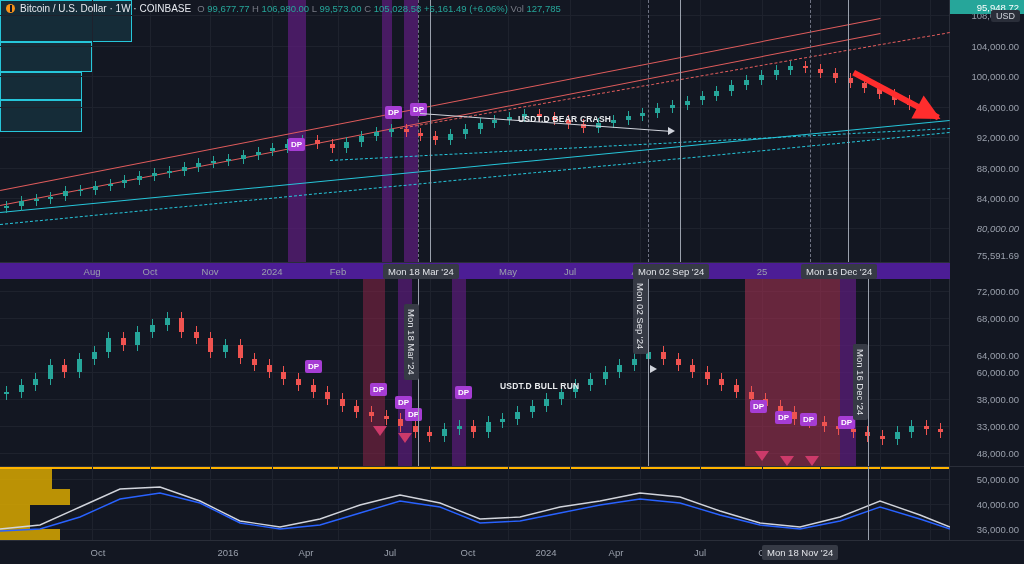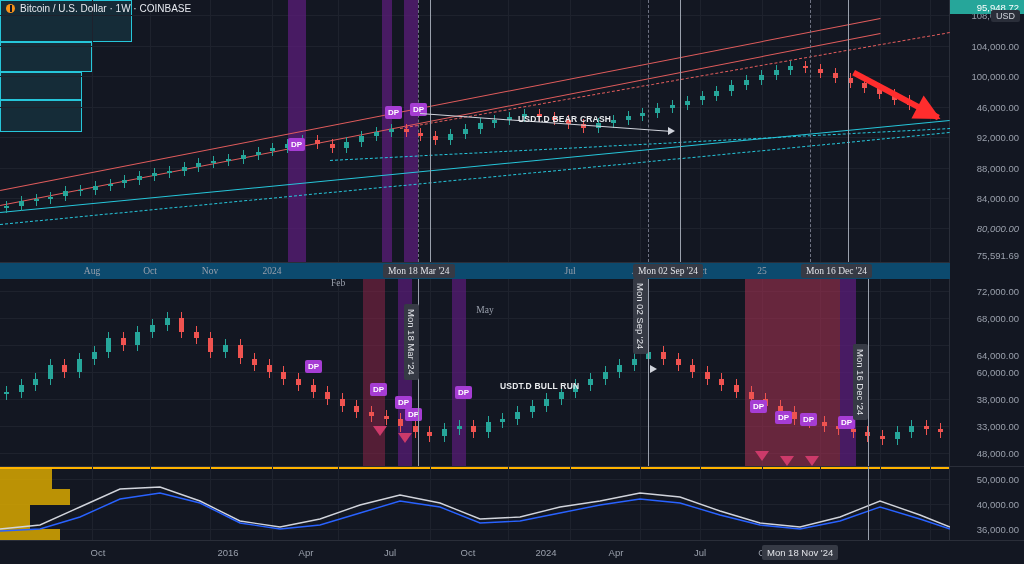--- a/index.html
+++ b/index.html
@@ -40,39 +40,52 @@
   
   .cndl{position:absolute;width:5px;}
   .wick{position:absolute;left:2px;width:1px;}
 
   
   .anno{position:absolute;font-size:8.5px;color:#e8eaed;font-weight:bold;letter-spacing:.2px;z-index:25;white-space:nowrap;}
 
   
   #timeaxis{position:absolute;left:0;top:540px;width:1024px;height:24px;background:#131722;border-top:1px solid #2a2e39;z-index:35;}
   #timeaxis .tl{position:absolute;top:6px;font-size:9.5px;color:#9aa0ac;transform:translateX(-50%);}
-  .midaxis{position:absolute;left:0;width:950px;height:16px;background:#0c4a6e;border-top:1px solid #2a2e39;z-index:24;font-family:Liberation Serif, serif;}
+  .midaxis{position:absolute;left:0;width:950px;height:16px;background:#4c1d95;border-top:1px solid #2a2e39;z-index:24;}
   .midaxis .tl{position:absolute;top:3px;font-size:9.5px;color:#9aa0ac;transform:translateX(-50%);}
 
   
   .zone{position:absolute;top:0;bottom:0;}
   .cursorline{position:absolute;top:0;bottom:0;width:1px;background:#9aa0ac;z-index:23;}
   .dashv{position:absolute;top:0;bottom:0;width:0;border-left:1px dashed #6f7383;z-index:12;}
 
   
   ::-webkit-scrollbar{display:none;}
 </style>
 </head>
 <body>
 
 <div id="app">
 
   <div id="topbar">
     <span class="bullet"></span>
     <span class="sym">Bitcoin / U.S. Dollar · 1W · COINBASE</span>
+    <span class="ohlc">
+      <b>O</b>
+      <span class="v-up">99,677.77</span>
+      <b>H</b>
+      <span class="v-up">106,980.00</span>
+      <b>L</b>
+      <span class="v-up">99,573.00</span>
+      <b>C</b>
+      <span class="v-up">105,028.58</span>
+      <span class="v-up">+5,161.49 (+6.06%)</span>
+      <b>Vol</b>
+      <span class="v-up">127,785</span>
+    </span>
   </div>
 
   <div class="pane" id="pane-price" style="top:0;height:262px;">
     <div class="plot" id="price-plot">
         <div class="gridline" style="top:228.4px;"></div>
         <div class="gridline" style="top:198.0px;"></div>
         <div class="gridline" style="top:167.5px;"></div>
         <div class="gridline" style="top:137.1px;"></div>
         <div class="gridline" style="top:106.6px;"></div>
         <div class="gridline" style="top:76.1px;"></div>
@@ -258,22 +271,22 @@
         <div class="tick" style="top:15.2px;">108,000.00</div>
         <div class="tick" style="top:255px;">75,591.69</div>
       </div>
     <div class="pricebadge" id="last-price">95,948.72</div>
   </div>
   <div class="midaxis" id="ax1" style="top:262px;">
       <div class="tl" style="left:92px;">Aug</div>
       <div class="tl" style="left:150px;">Oct</div>
       <div class="tl" style="left:210px;">Nov</div>
       <div class="tl" style="left:272px;">2024</div>
-      <div class="tl" style="left:338px;margin-top:12px;">Feb</div>
-      <div class="tl" style="left:485px;margin-top:39px;">May</div>
+      <div class="tl" style="left:338px;">Feb</div>
+      <div class="tl" style="left:508px;">May</div>
       <div class="tl" style="left:570px;">Jul</div>
       <div class="tl" style="left:640px;">Aug</div>
       <div class="tl" style="left:700px;">Oct</div>
       <div class="tl" style="left:762px;">25</div>
       <div class="tl" style="left:820px;">M</div>
       <div class="datebox" style="left:383px;top:1px;">Mon 18 Mar '24</div>
       <div class="datebox" style="left:633px;top:1px;">Mon 02 Sep '24</div>
       <div class="datebox" style="left:801px;top:1px;">Mon 16 Dec '24</div>
     </div>
 

